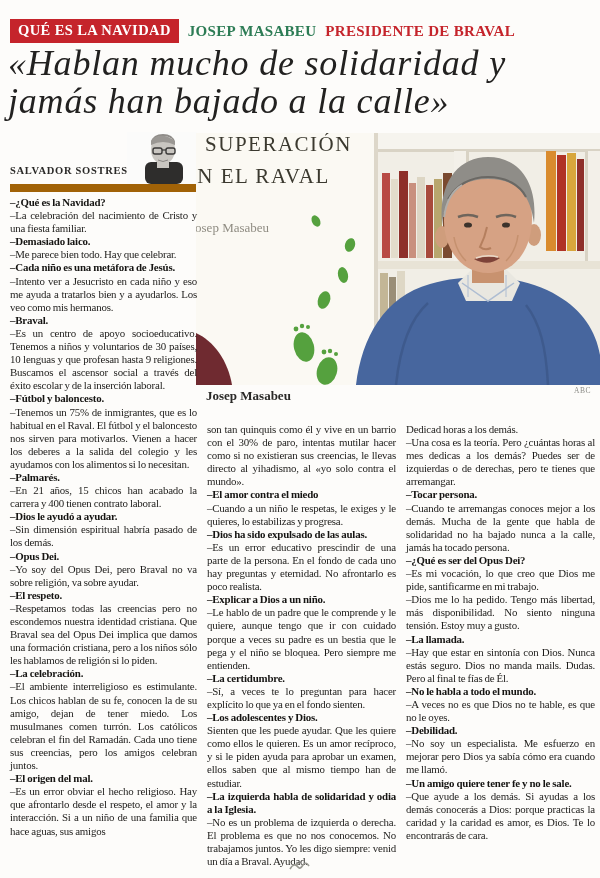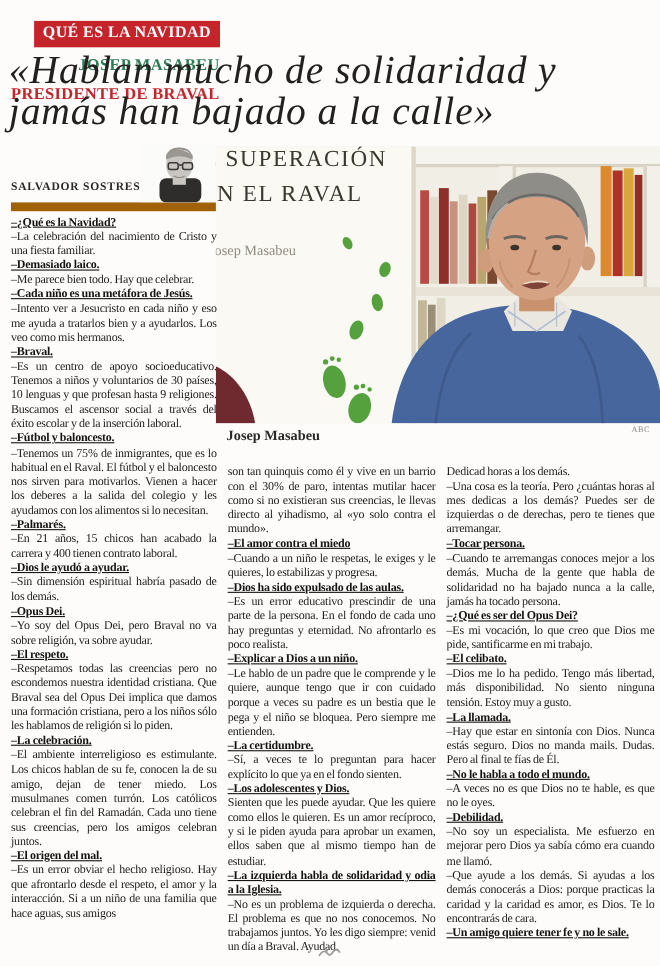--- a/index.html
+++ b/index.html
@@ -1,20 +1,20 @@
 <!DOCTYPE html>
 <html lang="es"><head>
 <meta charset="utf-8">
 <style>
   html,body{margin:0;padding:0;}
   body{width:600px;height:878px;background:#fdfcfa;font-family:"Liberation Serif",serif;}
   .page{position:relative;width:600px;height:878px;overflow:hidden;background:#fdfcfa;color:#1d1c1a;}
 
   
-  .kicker-row{position:absolute;left:10px;top:19px;display:flex;align-items:flex-end;gap:9px;white-space:nowrap;flex-direction:column;}
+  .kicker-row{position:absolute;left:10px;top:19px;display:flex;align-items:center;gap:9px;white-space:nowrap;}
   .kicker-tag{background:#c5242b;color:#ffffff;font-weight:bold;font-size:14.5px;padding:3px 8px 4px 8px;letter-spacing:.4px;}
   .kicker-person{color:#2d7c55;font-weight:bold;font-size:15px;letter-spacing:.3px;}
   .kicker-role{color:#c5242b;font-weight:bold;font-size:15px;letter-spacing:.3px;}
 
   
   .headline{position:absolute;left:8px;top:44px;width:588px;font-style:italic;font-weight:normal;
     font-size:36px;line-height:38px;letter-spacing:.8px;color:#222120;margin:0;}
 
   
   .byline-block{position:absolute;left:10px;top:132px;width:187px;height:52px;border-bottom:8px solid #a16207;}
@@ -25,21 +25,21 @@
   .photo-wrap{position:absolute;left:196px;top:133px;width:404px;height:252px;overflow:hidden;}
   .photo-caption{position:absolute;left:206px;top:388px;font-weight:bold;font-size:13px;color:#2a2927;}
   .photo-credit{position:absolute;right:9px;top:386px;font-size:7.5px;color:#8b8b86;letter-spacing:.5px;text-align:center;}
 
   
   .col{position:absolute;text-align:justify;}
   .col-left{left:10px;top:196px;width:187px;}
   .col-mid{left:207px;top:423px;width:189px;}
   .col-right{left:406px;top:423px;width:189px;}
   .para{margin:0;font-size:10.9px;line-height:13.1px;letter-spacing:-.2px;word-spacing:-.4px;color:#1d1c1a;hyphens:auto;}
-  .para.q{font-weight:bold;color:#151412;text-decoration:underline;}
+  .para.q{font-weight:bold;color:#151412;}
 
   .end-ornament{position:absolute;left:288px;top:860px;width:22px;height:12px;}
 </style>
 </head>
 <body>
 
 <div class="page">
 
   <div class="kicker-row">
     <span class="kicker-tag">QUÉ ES LA NAVIDAD</span>
@@ -207,30 +207,29 @@
       <p class="para q">–La izquierda habla de solidaridad y odia a la Iglesia.</p>
       <p class="para">–No es un problema de izquierda o derecha. El problema es que no nos conocemos. No trabajamos juntos. Yo les digo siempre: venid un día a Braval. Ayudad.</p>
     </div>
   <div class="col col-right" id="col-2">
       <p class="para">Dedicad horas a los demás.</p>
       <p class="para">–Una cosa es la teoría. Pero ¿cuántas horas al mes dedicas a los demás? Puedes ser de izquierdas o de derechas, pero te tienes que arremangar.</p>
       <p class="para q">–Tocar persona.</p>
       <p class="para">–Cuando te arremangas conoces mejor a los demás. Mucha de la gente que habla de solidaridad no ha bajado nunca a la calle, jamás ha tocado persona.</p>
       <p class="para q">–¿Qué es ser del Opus Dei?</p>
       <p class="para">–Es mi vocación, lo que creo que Dios me pide, santificarme en mi trabajo.</p>
-      <p class="para q">–El celibato.</p>
       <p class="para">–Dios me lo ha pedido. Tengo más libertad, más disponibilidad. No siento ninguna tensión. Estoy muy a gusto.</p>
       <p class="para q">–La llamada.</p>
       <p class="para">–Hay que estar en sintonía con Dios. Nunca estás seguro. Dios no manda mails. Dudas. Pero al final te fías de Él.</p>
       <p class="para q">–No le habla a todo el mundo.</p>
       <p class="para">–A veces no es que Dios no te hable, es que no le oyes.</p>
       <p class="para q">–Debilidad.</p>
       <p class="para">–No soy un especialista. Me esfuerzo en mejorar pero Dios ya sabía cómo era cuando me llamó.</p>
+      <p class="para q">–Un amigo quiere tener fe y no le sale.</p>
       <p class="para">–Que ayude a los demás. Si ayudas a los demás conocerás a Dios: porque practicas la caridad y la caridad es amor, es Dios. Te lo encontrarás de cara.</p>
-      <p class="para q">–Un amigo quiere tener fe y no le sale.</p>
     </div>
 
   <svg class="end-ornament" viewBox="0 0 22 12" aria-hidden="true">
     <path d="M2,9 Q6,2 10,7 Q12,10 15,5 Q18,1 21,6" stroke="#9a9a94" stroke-width="1.6" fill="none"></path>
     <circle cx="9" cy="4" r="1.2" fill="#9a9a94"></circle>
   </svg>
 
 </div>
 
 </body></html>

